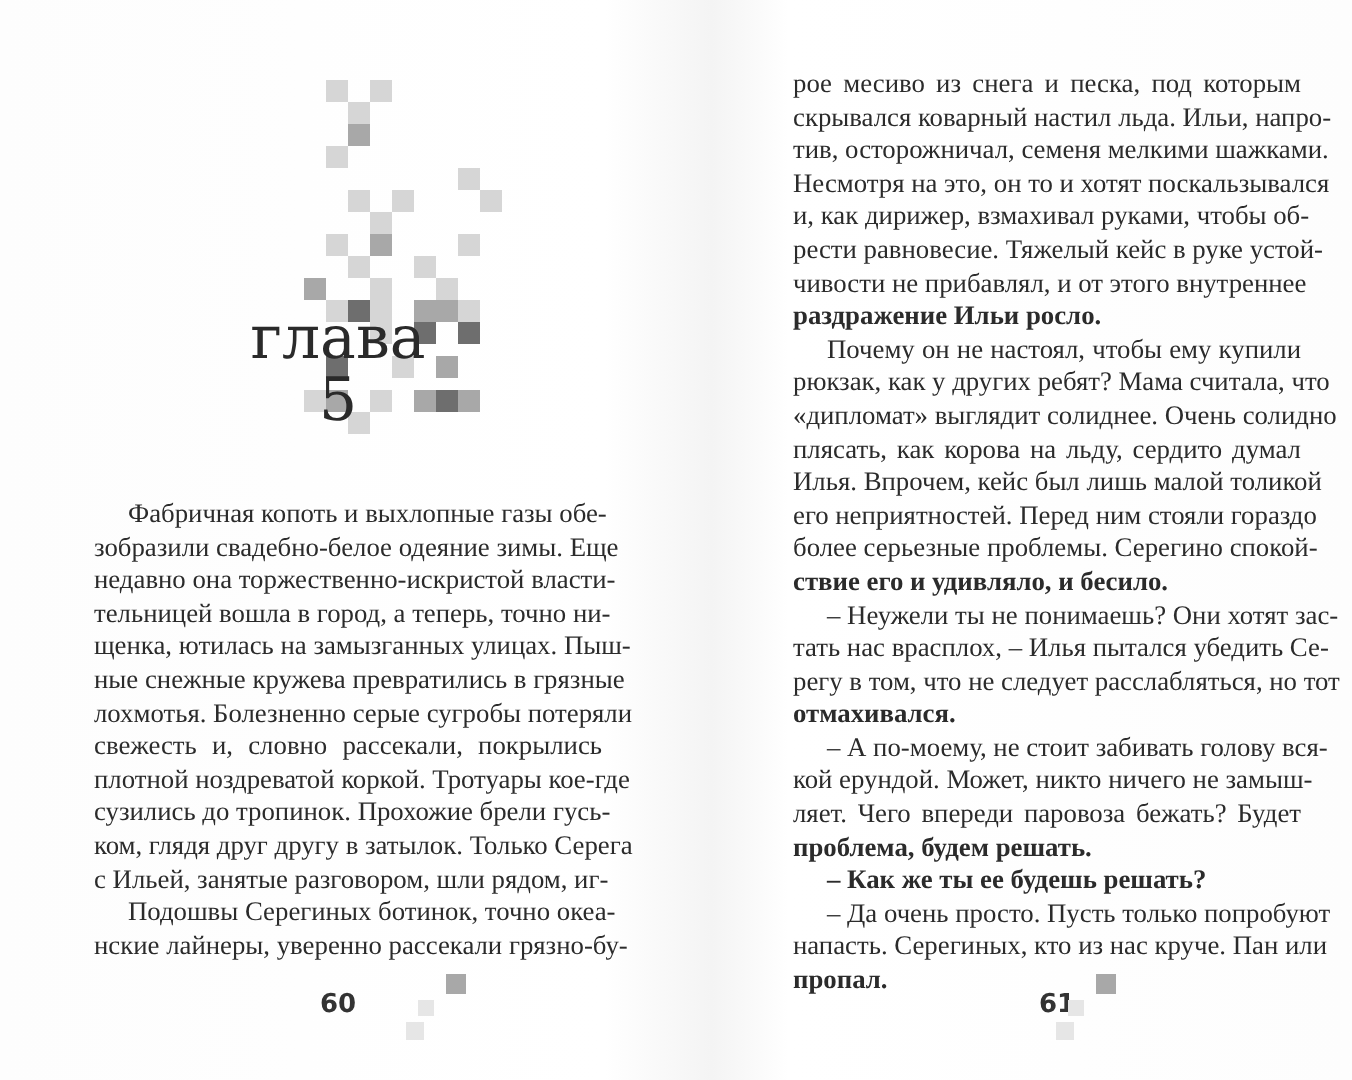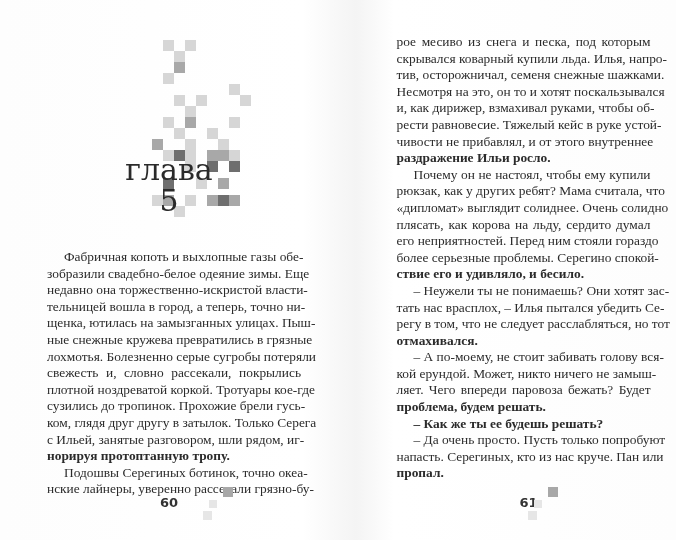--- a/index.html
+++ b/index.html
@@ -107,46 +107,46 @@
         <span class="line">недавно она торжественно-искристой власти-</span>
         <span class="line">тельницей вошла в город, а теперь, точно ни-</span>
         <span class="line">щенка, ютилась на замызганных улицах. Пыш-</span>
         <span class="line">ные снежные кружева превратились в грязные</span>
         <span class="line">лохмотья. Болезненно серые сугробы потеряли</span>
         <span class="line">свежесть и, словно рассекали, покрылись</span>
         <span class="line">плотной ноздреватой коркой. Тротуары кое-где</span>
         <span class="line">сузились до тропинок. Прохожие брели гусь-</span>
         <span class="line">ком, глядя друг другу в затылок. Только Серега</span>
         <span class="line">с Ильей, занятые разговором, шли рядом, иг-</span>
-        <span class="line last">норируя протоптанную тропу.</span>
         <span class="line indent">Подошвы Серегиных ботинок, точно океа-</span>
         <span class="line">нские лайнеры, уверенно рассекали грязно-бу-</span>
       </div>
     <div class="page-number">60</div>
     <div class="deco" id="pn-deco-left">
         <div class="px" style="left: 188px; top: 487px; width: 10px; height: 10px; background: rgb(168, 168, 168);"></div>
         <div class="px" style="left: 174px; top: 500px; width: 8px; height: 8px; background: rgb(230, 230, 230);"></div>
         <div class="px" style="left: 168px; top: 511px; width: 9px; height: 9px; background: rgb(230, 230, 230);"></div>
       </div>
   </div>
 
   <div class="page right">
     <div class="text-block" id="right-text" style="left: 41px;">
         <span class="line">рое месиво из снега и песка, под которым</span>
-        <span class="line">скрывался коварный купили льда. Илья, напро-</span>
-        <span class="line">тив, осторожничал, семеня снежные шажками.</span>
+        <span class="line">скрывался коварный настил льда. Ильи, напро-</span>
+        <span class="line">тив, осторожничал, семеня мелкими шажками.</span>
         <span class="line">Несмотря на это, он то и хотят поскальзывался</span>
         <span class="line">и, как дирижер, взмахивал руками, чтобы об-</span>
         <span class="line">рести равновесие. Тяжелый кейс в руке устой-</span>
         <span class="line">чивости не прибавлял, и от этого внутреннее</span>
         <span class="line last">раздражение Ильи росло.</span>
         <span class="line indent">Почему он не настоял, чтобы ему купили</span>
         <span class="line">рюкзак, как у других ребят? Мама считала, что</span>
         <span class="line">«дипломат» выглядит солиднее. Очень солидно</span>
         <span class="line">плясать, как корова на льду, сердито думал</span>
+        <span class="line">Илья. Впрочем, кейс был лишь малой толикой</span>
         <span class="line">его неприятностей. Перед ним стояли гораздо</span>
         <span class="line">более серьезные проблемы. Серегино спокой-</span>
         <span class="line last">ствие его и удивляло, и бесило.</span>
         <span class="line indent">– Неужели ты не понимаешь? Они хотят зас-</span>
         <span class="line">тать нас врасплох, – Илья пытался убедить Се-</span>
         <span class="line">регу в том, что не следует расслабляться, но тот</span>
         <span class="line last">отмахивался.</span>
         <span class="line indent">– А по-моему, не стоит забивать голову вся-</span>
         <span class="line">кой ерундой. Может, никто ничего не замыш-</span>
         <span class="line">ляет. Чего впереди паровоза бежать? Будет</span>

